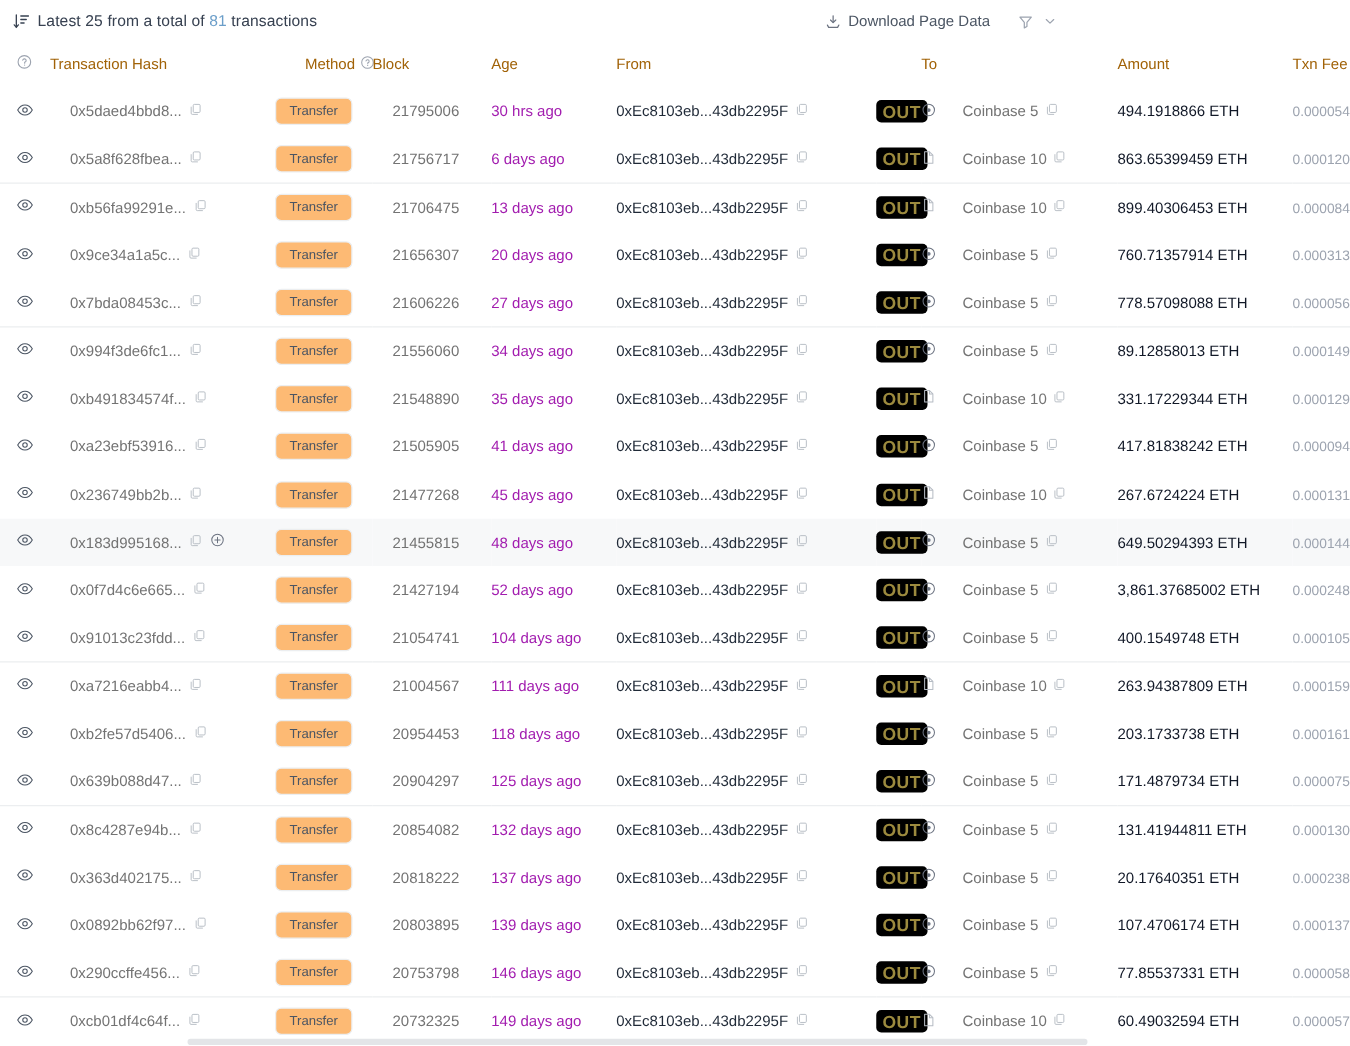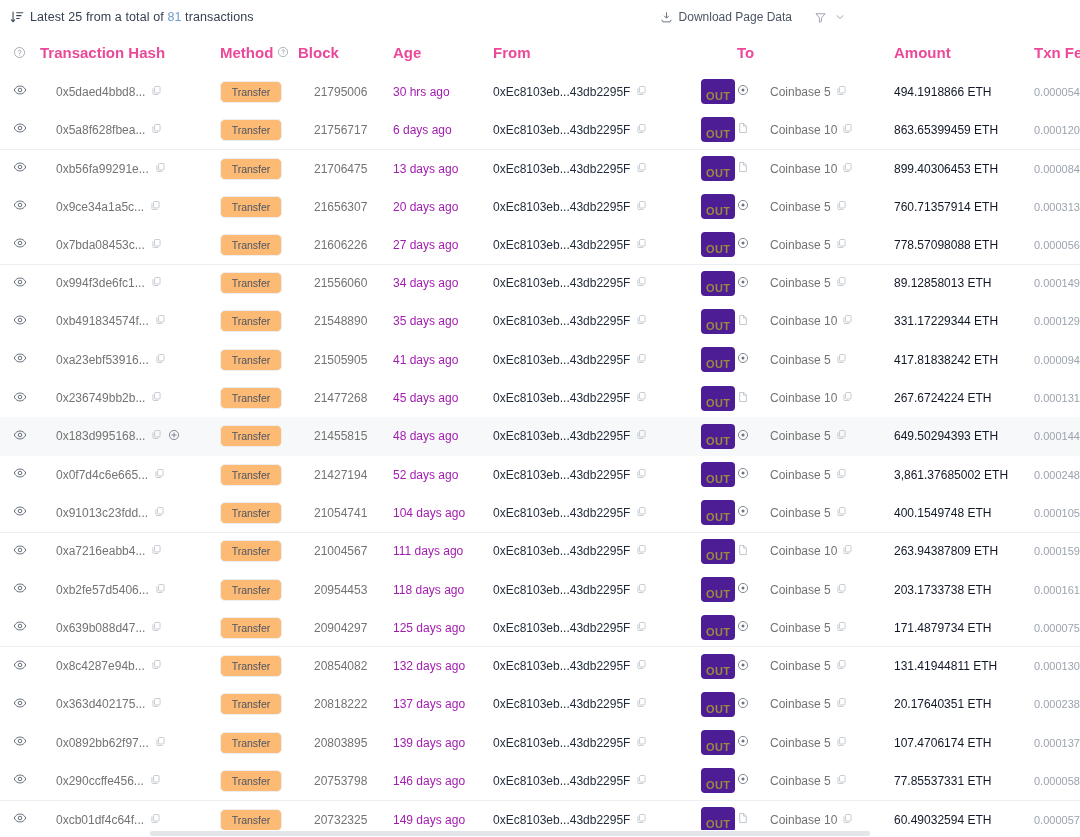--- a/index.html
+++ b/index.html
@@ -29,30 +29,30 @@
 
   .topbar-right { display: flex; align-items: center; gap: 22px; }
   .dl { display: flex; align-items: center; gap: 6px; font-size: 12px; color: #4b5563; cursor: pointer; }
   .dl svg { width: 13px; height: 13px; display: block; }
   .filters { display: flex; align-items: center; gap: 7px; color: #9ca3af; cursor: pointer; }
   .filters svg { display: block; }
 
   
   table.txtable { width: 1080px; border-collapse: collapse; table-layout: fixed; }
   table.txtable thead th {
-    font-size: 15px;
-    font-weight: bold;
-    color: #ec4899;
+    font-size: 12px;
+    font-weight: normal;
+    color: #a16207;
     text-align: left;
     padding: 9px 0 11px 0;
     vertical-align: middle;
     white-space: nowrap;
   }
   th.sortable { color: #4f8fc0; font-weight: bold; }
-  .th-inner { display: flex; align-items: flex-end; gap: 4px; }
+  .th-inner { display: flex; align-items: center; gap: 4px; margin-left: 24px; }
   .q-icon { display: inline-block; vertical-align: middle; }
 
   tbody td {
     font-size: 12px;
     padding: 0;
     height: 38.3px;
     vertical-align: middle;
     white-space: nowrap;
     color: #1f2937;
   }
@@ -90,27 +90,27 @@
     padding: 4px 8px;
     cursor: pointer;
   }
 
   .age { color: #a21caf; }
   .addr-cell { display: flex; align-items: center; gap: 6px; }
   .addr { color: #1f2937; font-size: 12px; }
 
   .badge-out {
     display: inline-block;
-    background: #4c1d95;
+    background: #000000;
     color: #9c8a3e;
-    font-size: 11px;
+    font-size: 14px;
     font-weight: bold;
     letter-spacing: .4px;
     border-radius: 4px;
-    padding: 12px 5px 2px 5px;
+    padding: 2px 5px 2px 5px;
     line-height: 1;
   }
 
   .to-cell { display: flex; align-items: center; gap: 5px; }
   .to-icon { flex: none; display: block; }
 
   .amount { color: #111827; font-size: 12px; }
   .fee { color: #9ca3af; font-size: 11px; }
 
   

